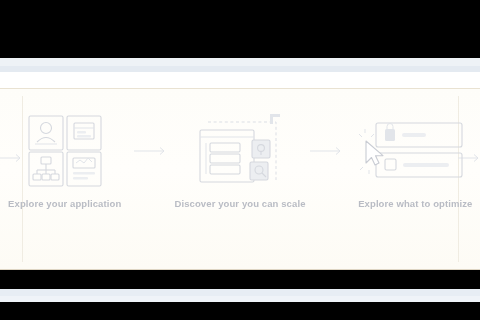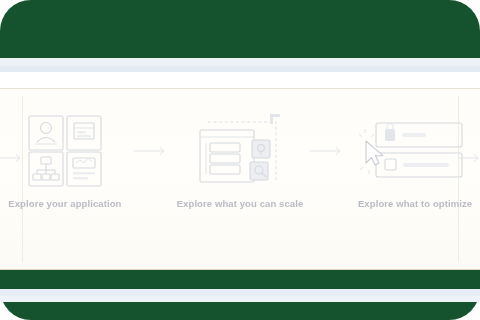--- a/index.html
+++ b/index.html
@@ -3,21 +3,21 @@
 <meta charset="utf-8">
 <title>Onboarding Flow</title>
 <style>
   html,body{margin:0;padding:0;}
   body{
     width:480px;height:320px;overflow:hidden;
     background:#ffffff;
     font-family:"Liberation Sans", sans-serif;
     position:relative;
   }
-  #stage{position:absolute;inset:0;width:480px;height:320px;background:#14532d;border-radius:31px;}
+  #stage{position:absolute;inset:0;width:480px;height:320px;background:#000000;}
 
   
   .band{position:absolute;left:0;width:480px;}
   .band-top-blue{top:58px;height:8px;background:#eef2f6;}
   .band-top-blue2{top:66px;height:6px;background:#e4eaf1;}
   .band-top-white{top:72px;height:16px;background:#ffffff;}
   .band-bot-blue{top:289px;height:7px;background:#e7edf4;}
   .band-bot-blue2{top:296px;height:6px;background:#eff3f8;}
 
   
@@ -154,21 +154,21 @@
           <rect class="ln" x="64" y="30" width="18" height="18" rx="1.5"></rect>
           <circle class="ln" cx="73" cy="38" r="3.4"></circle>
           <path class="ln" d="M73 41.4 V45"></path>
 
           <path class="fillsoft" d="M62 52 h18 v18 h-18 z"></path>
           <rect class="ln" x="62" y="52" width="18" height="18" rx="1.5"></rect>
           <circle class="ln" cx="71" cy="60" r="4"></circle>
           <path class="ln" d="M74 63 L78 67"></path>
         </svg>
       </div>
-      <div class="step-label">Explore what you can scale</div>
+      <div class="step-label">Discover your you can scale</div>
     </div>
 
     <div class="arrow">
       <svg width="40" height="14" viewBox="0 0 40 14" aria-hidden="true">
         <path class="ln-soft" d="M2 7 H32"></path>
         <path class="ln-soft" d="M28 3.5 L32 7 L28 10.5"></path>
       </svg>
     </div>
 
     <div class="step">

